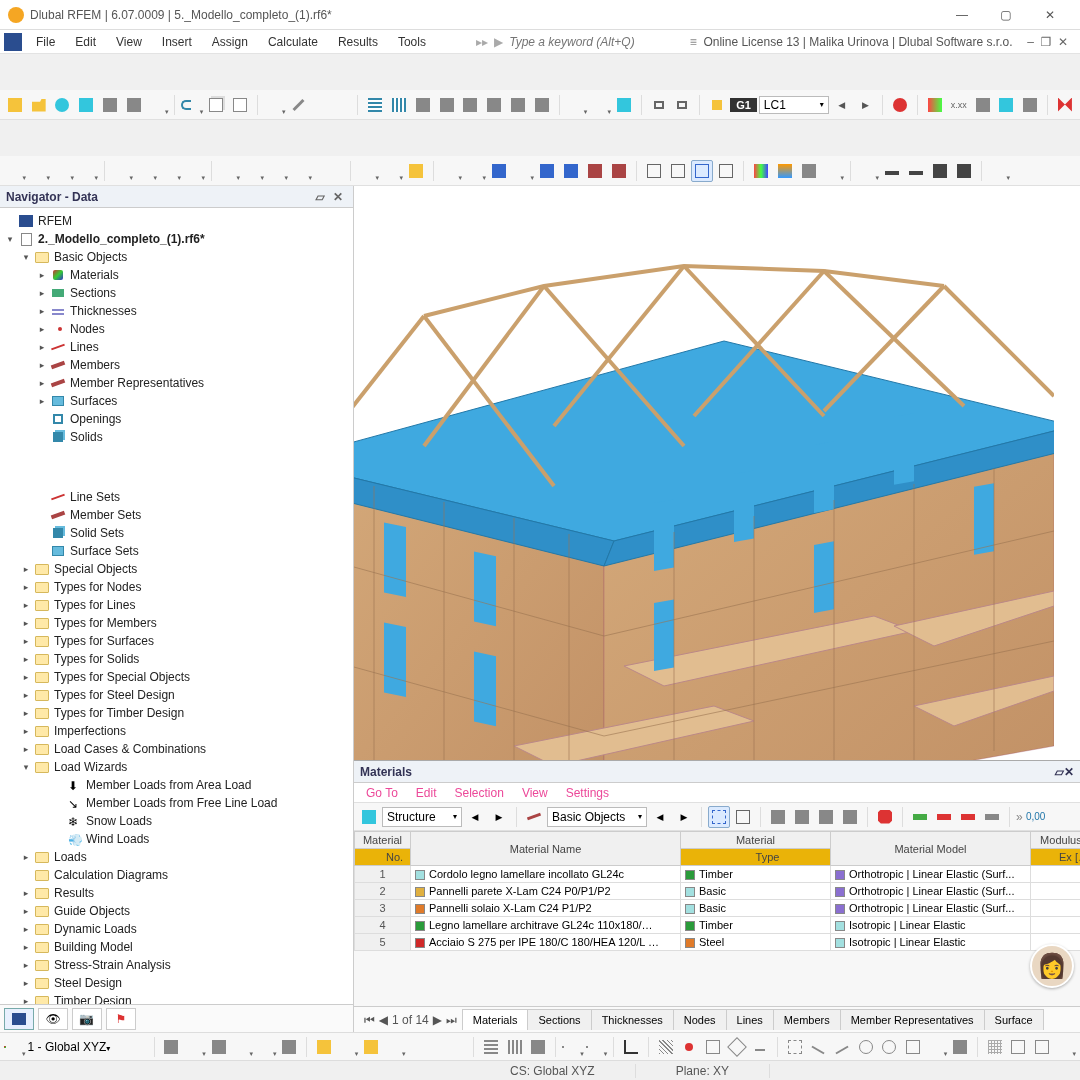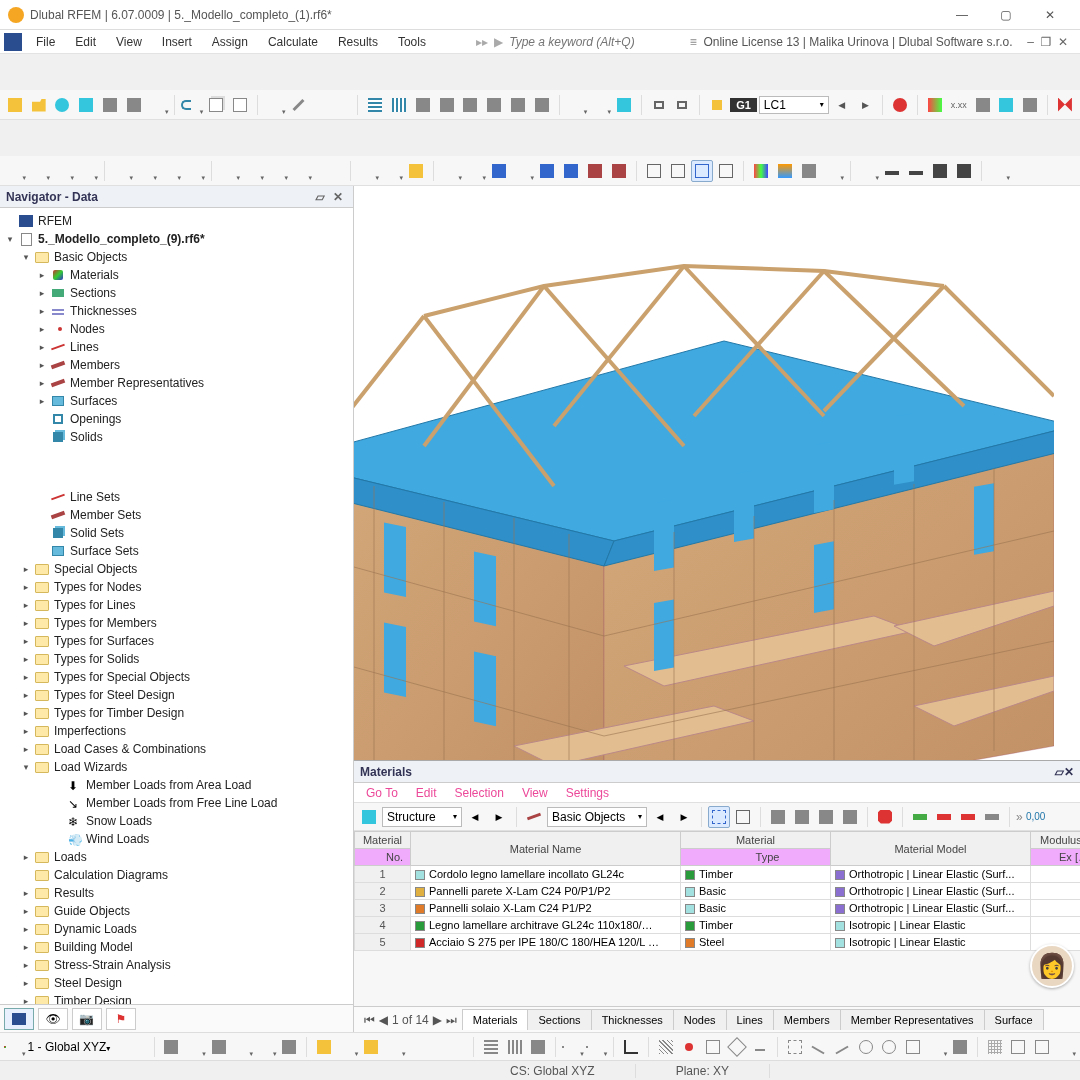--- a/index.html
+++ b/index.html
@@ -53,21 +53,21 @@
 .render-area svg { position: absolute; top: 0; left: 0; }
 .materials-panel { height: 272px; border-top: 1px solid #aaa; background: #f7f7f7; display: flex; flex-direction: column; }
 .materials-panel .mp-header { height: 22px; background: #eef2f7; border-bottom: 1px solid #ccc; display: flex; align-items: center; padding: 0 6px; color: #335; font-weight: 600; }
 .mp-menubar { height: 20px; background:#fff; display:flex; align-items:center; padding:0 4px; gap: 2px; border-bottom:1px solid #e0e0e0; }
 .mp-menubar .mm { padding: 2px 8px; color:#ec4899; }
 .mp-toolbar { height: 28px; background:#f7f7f7; border-bottom:1px solid #e0e0e0; display:flex; align-items:center; padding:0 4px; gap:2px; overflow:hidden; }
 .mp-toolbar .combo { border:1px solid #bbb; background:#fff; padding:2px 4px; min-width:80px; display:inline-flex; align-items:center; }
 .mp-grid { flex:1; overflow:hidden; }
 .mp-grid table { width: 100%; border-collapse: collapse; table-layout: fixed; }
 .mp-grid th { background:#f0f0f0; border:1px solid #ccc; padding:2px 4px; font-weight:400; color:#444; font-size:11px; text-align:center; white-space:nowrap; overflow:hidden; text-overflow:ellipsis; }
-.mp-grid th.sub { background:#f0abfc;padding-left:28px; }
+.mp-grid th.sub { background:#eab308;padding-left:28px; }
 .mp-grid td { border:1px solid #ddd; padding:2px 4px; background:#fff; font-size:11px; white-space:nowrap; overflow:hidden; text-overflow:ellipsis; }
 .mp-grid td.rn { background:#f0f0f0; text-align:center; color:#555; }
 .mp-grid td.num { text-align:right; }
 .swatch { display:inline-block; width:10px; height:10px; vertical-align:middle; margin-right:4px; border:1px solid #888; }
 .bottom-tabs { height: 26px; border-top:1px solid #ccc; background:#fafafa; display:flex; align-items:center; padding:0 4px; gap:0; overflow:hidden; }
 .bottom-tabs .btab { padding:4px 10px; border:1px solid #ccc; border-bottom:none; background:#f0f0f0; margin-left:-1px; font-size:11px; white-space:nowrap; }
 .bottom-tabs .btab.active { background:#fff; }
 .bottom-tabs .pager { display:flex; align-items:center; gap:4px; padding:0 6px; color:#555; }
 .status-strip { height: 28px; background:#f7f7f7; border-top:1px solid #ddd; display:flex; align-items:center; padding:0 4px; gap:2px; overflow:hidden; }
 .status-line { height: 20px; background:#f0f0f0; border-top:1px solid #ddd; display:flex; align-items:center; font-size:11px; color:#555; }
@@ -362,21 +362,21 @@
           <span class="ticon">
             <span style="width:14px;height:12px;background:#2a4d8f;display:inline-block"></span>
           </span>
           <span class="tlabel">RFEM</span>
         </div>
       <div class="tree-row" style="padding-left:4px">
           <span class="twist">▾</span>
           <span class="ticon">
             <span class="file-ic"></span>
           </span>
-          <b class="tlabel">5._Modello_completo_(9).rf6*</b>
+          <b class="tlabel">2._Modello_completo_(1).rf6*</b>
         </div>
       <div class="tree-row" style="padding-left:20px">
           <span class="twist">▾</span>
           <span class="ticon">
             <span class="folder-ic"></span>
           </span>
           <span class="tlabel">Basic Objects</span>
         </div>
       <div id="basic-objects-list">
           <div class="tree-row" style="padding-left: 36px;">

